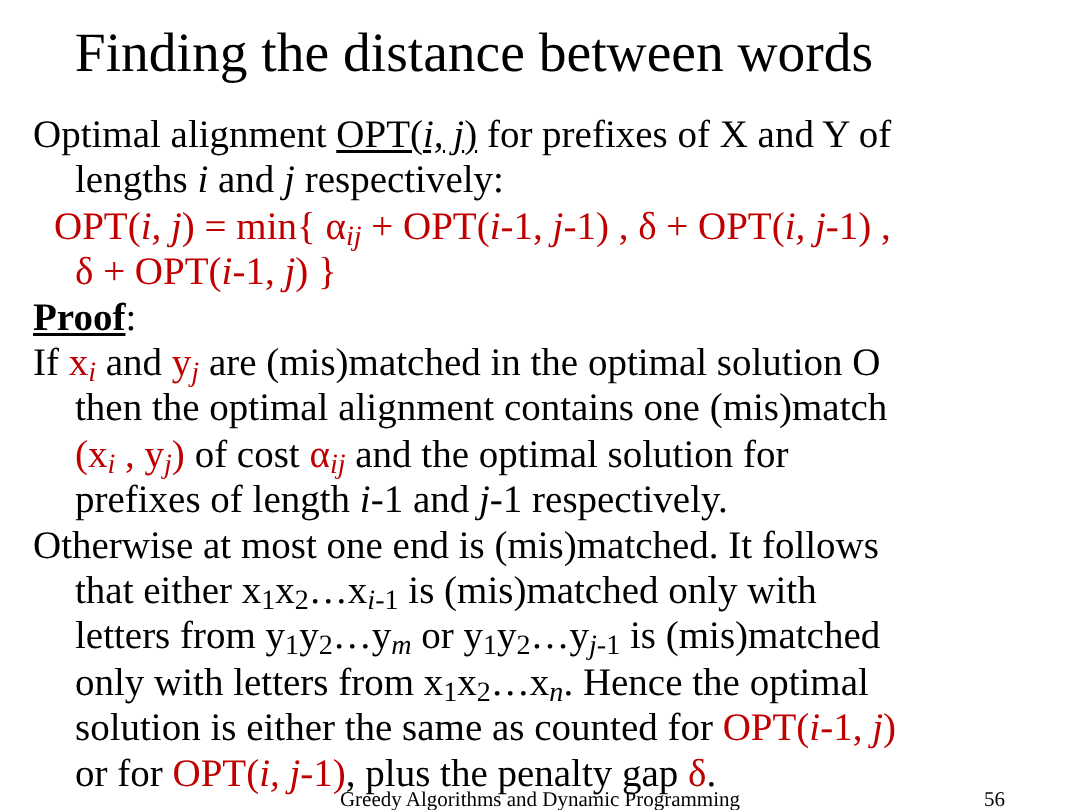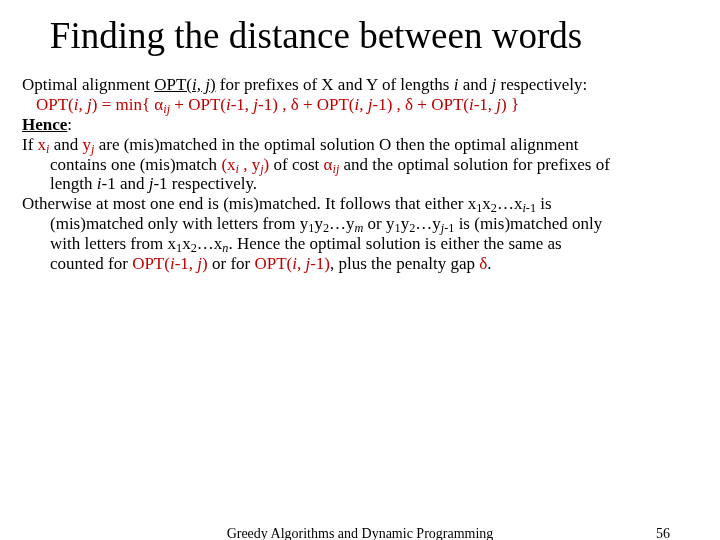--- a/index.html
+++ b/index.html
@@ -20,21 +20,21 @@
     height: 540px;
     position: relative;
   }
   .title {
     font-size: 37px;
     text-align: center;
     margin: 2px 0 18px 0;
     font-weight: normal;
   }
   .body {
-    font-size: 17px;
+    font-size: 26px;
     line-height: 1.17;
   }
   .hang {
     padding-left: 28px;
     text-indent: -28px;
     margin: 0;
   }
   .hang2 {
     padding-left: 28px;
     text-indent: -14px;
@@ -75,21 +75,21 @@
 
     <p class="hang">
       <span>Optimal alignment </span><span class="u"><span>OPT(</span><span class="i">i, j</span><span>)</span></span><span> for prefixes of X and Y of lengths </span><span class="i">i</span><span> and </span><span class="i">j</span><span> respectively:</span>
     </p>
 
     <p class="hang2">
       <span class="red"><span>OPT(</span><span class="i">i, j</span><span>) = min{ α</span><sub><span class="i">ij</span></sub><span> + OPT(</span><span class="i">i</span><span>-1, </span><span class="i">j</span><span>-1) , δ + OPT(</span><span class="i">i, j</span><span>-1) , δ + OPT(</span><span class="i">i</span><span>-1, </span><span class="i">j</span><span>) }</span></span>
     </p>
 
     <p class="hang">
-      <span class="b u">Hence</span><span>:</span>
+      <span class="b u">Proof</span><span>:</span>
     </p>
 
     <p class="hang">
       <span>If </span><span class="red"><span>x</span><sub><span class="i">i</span></sub></span><span> and </span><span class="red"><span>y</span><sub><span class="i">j</span></sub></span><span> are (mis)matched in the optimal solution O then the optimal alignment contains one (mis)match </span><span class="red"><span>(x</span><sub><span class="i">i</span></sub><span> , y</span><sub><span class="i">j</span></sub><span>)</span></span><span> of cost </span><span class="red"><span>α</span><sub><span class="i">ij</span></sub></span><span> and the optimal solution for prefixes of length </span><span class="i">i</span><span>-1 and </span><span class="i">j</span><span>-1 respectively.</span>
     </p>
 
     <p class="hang">
       <span>Otherwise at most one end is (mis)matched. It follows that either x</span><sub>1</sub><span>x</span><sub>2</sub><span>…x</span><sub><span class="i">i</span><span>-1</span></sub><span> is (mis)matched only with letters from y</span><sub>1</sub><span>y</span><sub>2</sub><span>…y</span><sub><span class="i">m</span></sub><span> or y</span><sub>1</sub><span>y</span><sub>2</sub><span>…y</span><sub><span class="i">j</span><span>-1</span></sub><span> is (mis)matched only with letters from x</span><sub>1</sub><span>x</span><sub>2</sub><span>…x</span><sub><span class="i">n</span></sub><span>. Hence the optimal solution is either the same as counted for </span><span class="red"><span>OPT(</span><span class="i">i</span><span>-1, </span><span class="i">j</span><span>)</span></span><span> or for </span><span class="red"><span>OPT(</span><span class="i">i, j</span><span>-1)</span></span><span>, plus the penalty gap </span><span class="red">δ</span><span>.</span>
     </p>
 

